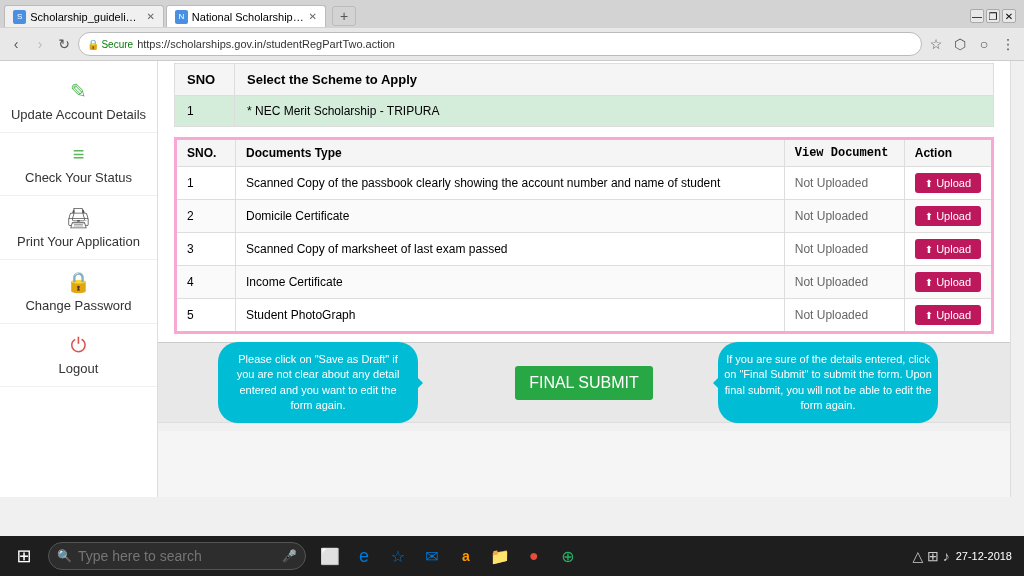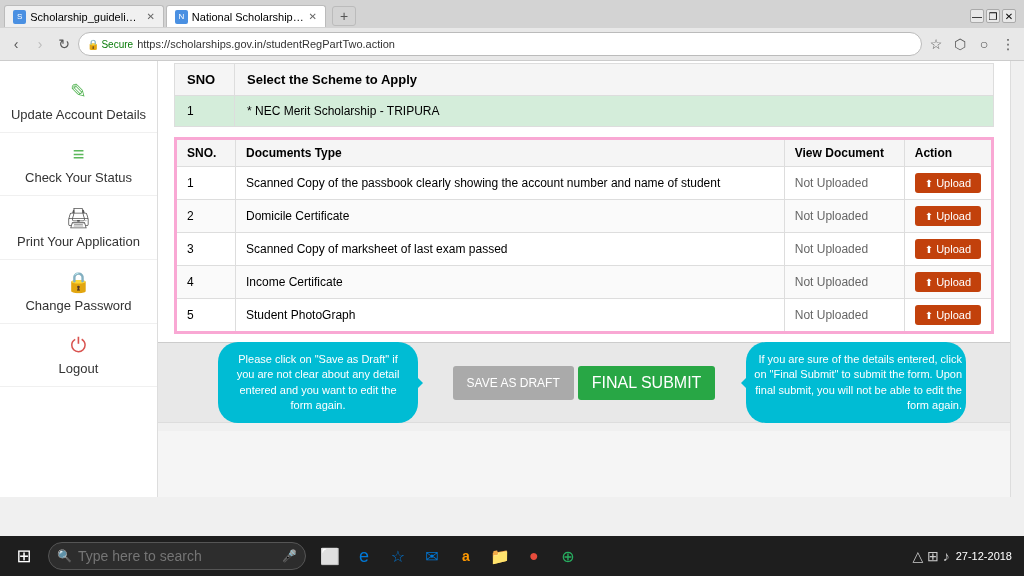--- a/index.html
+++ b/index.html
@@ -54,29 +54,29 @@
     .upload-header { display: flex; align-items: center; margin-bottom: 8px; }
     .upload-title { color: #e67e00; font-size: 14px; font-weight: bold; border-bottom: 1px solid #e67e00; padding-right: 8px; }
     .upload-line { flex: 1; height: 1px; background: #e0e0e0; margin-left: 8px; }
     .upload-note { color: #c0392b; font-size: 11px; font-weight: bold; background: #fff9f9; padding: 6px 8px; margin-bottom: 10px; border: none; }
 
     .docs-table { width: 100%; border-collapse: collapse; border: 3px solid #f9a8d4; }
     .docs-table th { background: #f5f5f5; padding: 6px 10px; text-align: left; font-size: 12px; border: 1px solid #ddd; }
     .docs-table td { padding: 6px 10px; font-size: 12px; border: 1px solid #ddd; vertical-align: middle; }
     .docs-table tr:nth-child(even) { background: #fafafa; }
 
-    .upload-btn { background: #c2410c; color: white; border: none; padding: 4px 10px; border-radius: 3px; cursor: pointer; font-size: 11px; display: flex; align-items: center; gap: 3px; }
+    .upload-btn { background: #be185d; color: white; border: none; padding: 4px 10px; border-radius: 3px; cursor: pointer; font-size: 11px; display: flex; align-items: center; gap: 3px; }
     .upload-btn::before { content: '⬆'; font-size: 10px; }
     .not-uploaded { color: #666; font-size: 11px; }
 
     
     .bottom-section { position: relative; background: #e8e8e8; height: 80px; display: flex; align-items: center; justify-content: center; gap: 16px; border-top: 1px solid #ccc; }
     .tooltip-left { position: absolute; left: 60px; background: #00bcd4; color: white; border-radius: 20px; padding: 10px 14px; font-size: 11px; text-align: center; width: 200px; line-height: 1.4; }
     .tooltip-left::after { content: ''; position: absolute; right: -10px; top: 50%; transform: translateY(-50%); border: 5px solid transparent; border-left-color: #00bcd4; }
-    .tooltip-right { position: absolute; right: 44px; background: #00bcd4; color: white; border-radius: 20px; padding: 10px 4px; font-size: 11px; text-align: right; width: 220px; line-height: 1.4; }
+    .tooltip-right { position: absolute; right: 72px; background: #00bcd4; color: white; border-radius: 20px; padding: 10px 4px; font-size: 11px; text-align: center; width: 220px; line-height: 1.4; }
     .tooltip-right::before { content: ''; position: absolute; left: -10px; top: 50%; transform: translateY(-50%); border: 5px solid transparent; border-right-color: #00bcd4; }
     .btn-save-draft { background: #aaa; color: white; border: none; padding: 8px 14px; font-size: 12px; cursor: pointer; border-radius: 3px; }
     .btn-final-submit { background: #28a745; color: white; border: none; padding: 8px 14px; font-size: 16px; cursor: pointer; border-radius: 3px; }
     .action-buttons { display: flex; gap: 4px; z-index: 1; }
 
     
     .page-footer { text-align: center; font-size: 11px; color: #666; padding: 4px; background: #f0f0f0; border-top: 1px solid #ddd; }
 
     
     .taskbar { display: flex; align-items: center; background: #1e1e1e; height: 40px; padding: 0 4px; position: absolute; bottom: 0; left: 0; right: 0; }
@@ -86,21 +86,21 @@
     .search-input-task { background: none; border: none; color: #aaa; font-size: 14px; outline: none; width: 200px; }
     .mic-icon { color: #aaa; font-size: 12px; margin-left: 4px; }
     .taskbar-apps { display: flex; gap: 2px; margin-left: 8px; }
     .taskbar-app { width: 32px; height: 32px; display: flex; align-items: center; justify-content: center; cursor: pointer; border-radius: 3px; }
     .taskbar-right { margin-left: auto; display: flex; align-items: center; gap: 6px; color: white; font-size: 10px; padding-right: 8px; }
     .taskbar-time { color: white; font-size: 11px; text-align: center; }
 
     .scrollbar-area { width: 14px; background: #f0f0f0; border-left: 1px solid #ddd; flex-shrink: 0; }
 
     .sno-col { width: 60px; }
-    .view-col { width: 120px; }
+    .view-col { width: 120px; font-family: Liberation Mono, monospace; }
     .action-col { width: 80px; }
   </style>
 </head>
 <body>
 
 <div class="browser-chrome">
   <div style="display:flex; align-items:center; background:#d3d3d3; padding: 4px 4px 0 4px; height:28px;">
     <div style="display:flex; align-items:center; flex:1;">
 
       <div class="tab">
@@ -235,21 +235,20 @@
       </td>
     </tr>
             </tbody>
         </table>
       </div>
     </div>
 
     <div class="bottom-section">
       <div class="tooltip-left">Please click on "Save as Draft" if you are not clear about any detail entered and you want to edit the form again.</div>
       <div class="action-buttons">
-        <button class="btn-save-draft">SAVE AS DRAFT</button>
         <button class="btn-final-submit">FINAL SUBMIT</button>
       </div>
       <div class="tooltip-right">If you are sure of the details entered, click on "Final Submit" to submit the form. Upon final submit, you will not be able to edit the form again.</div>
     </div>
 
     <div class="page-footer">
       
     </div>
   </div>
 

